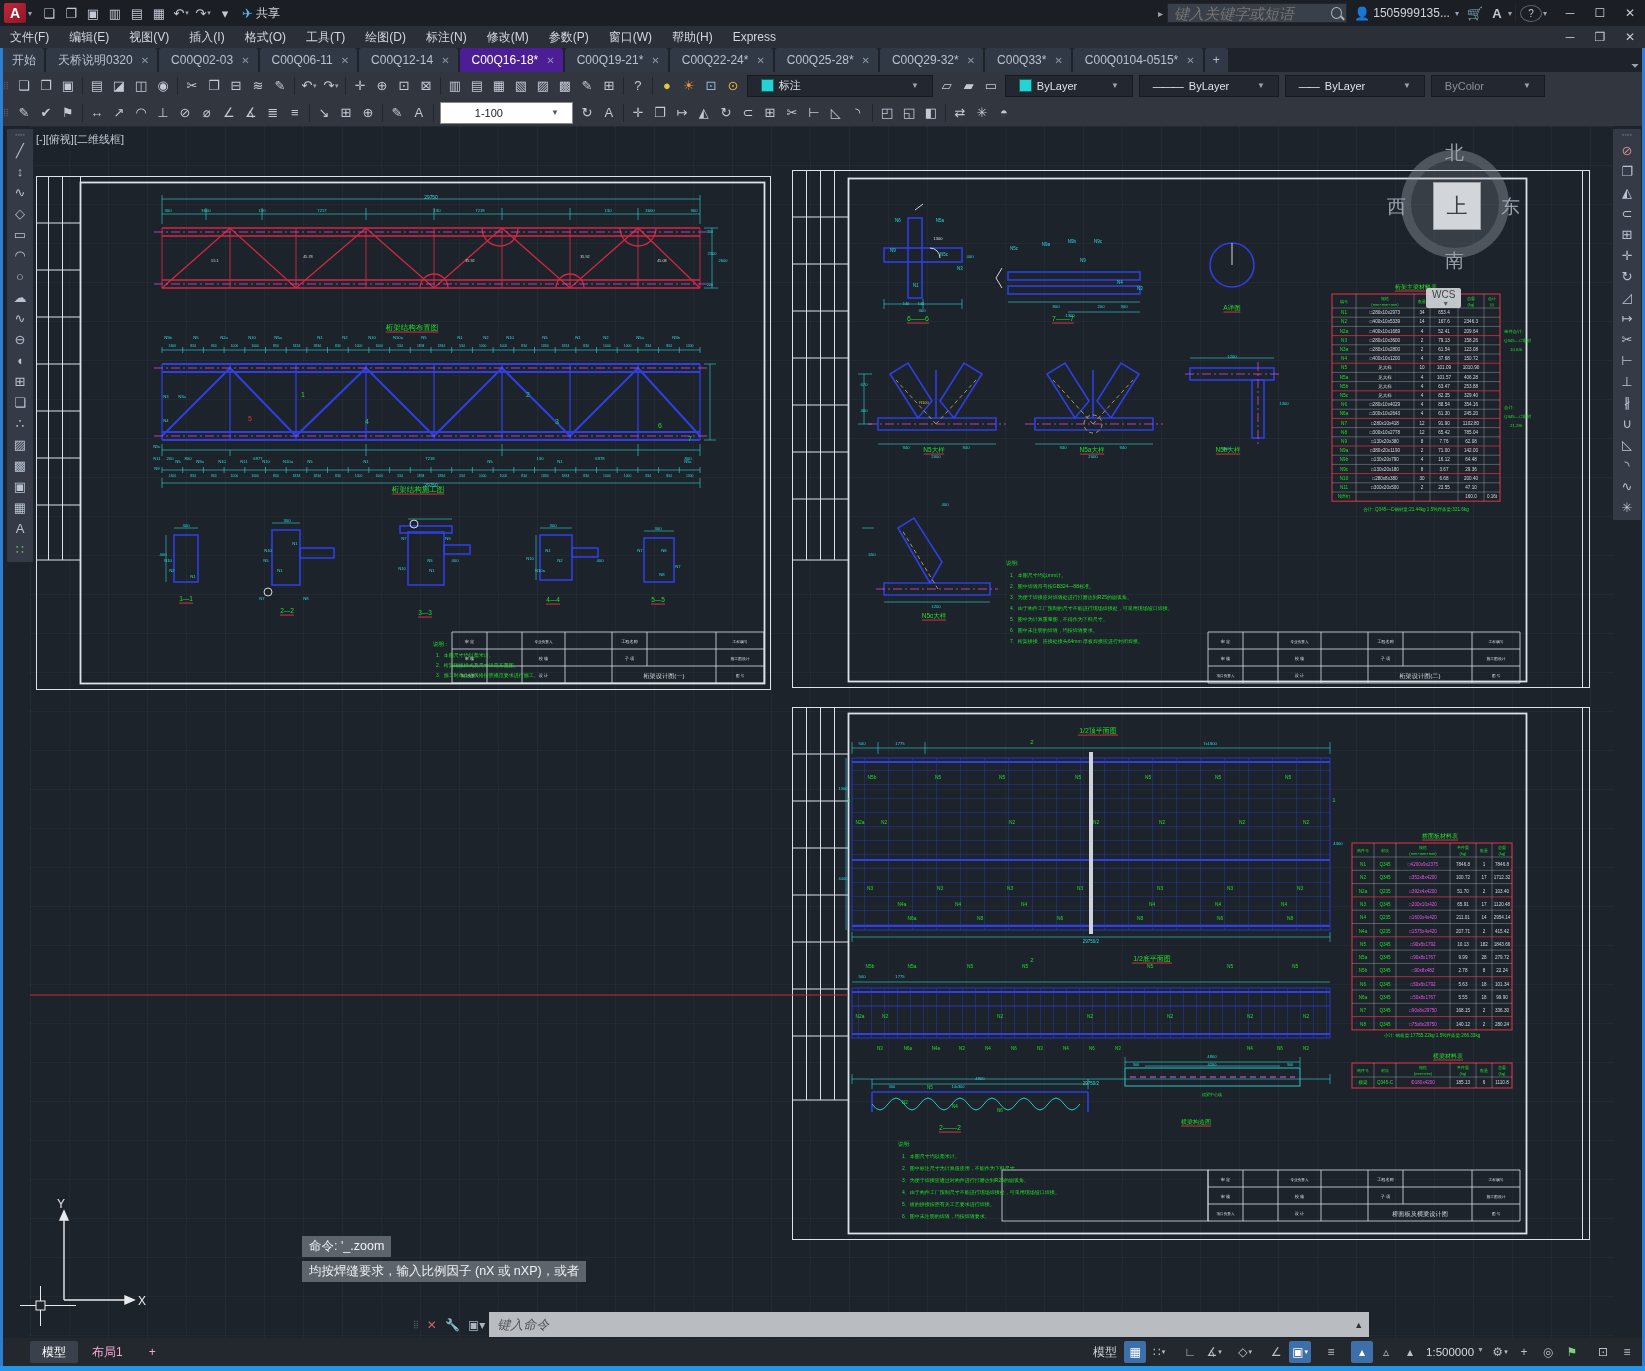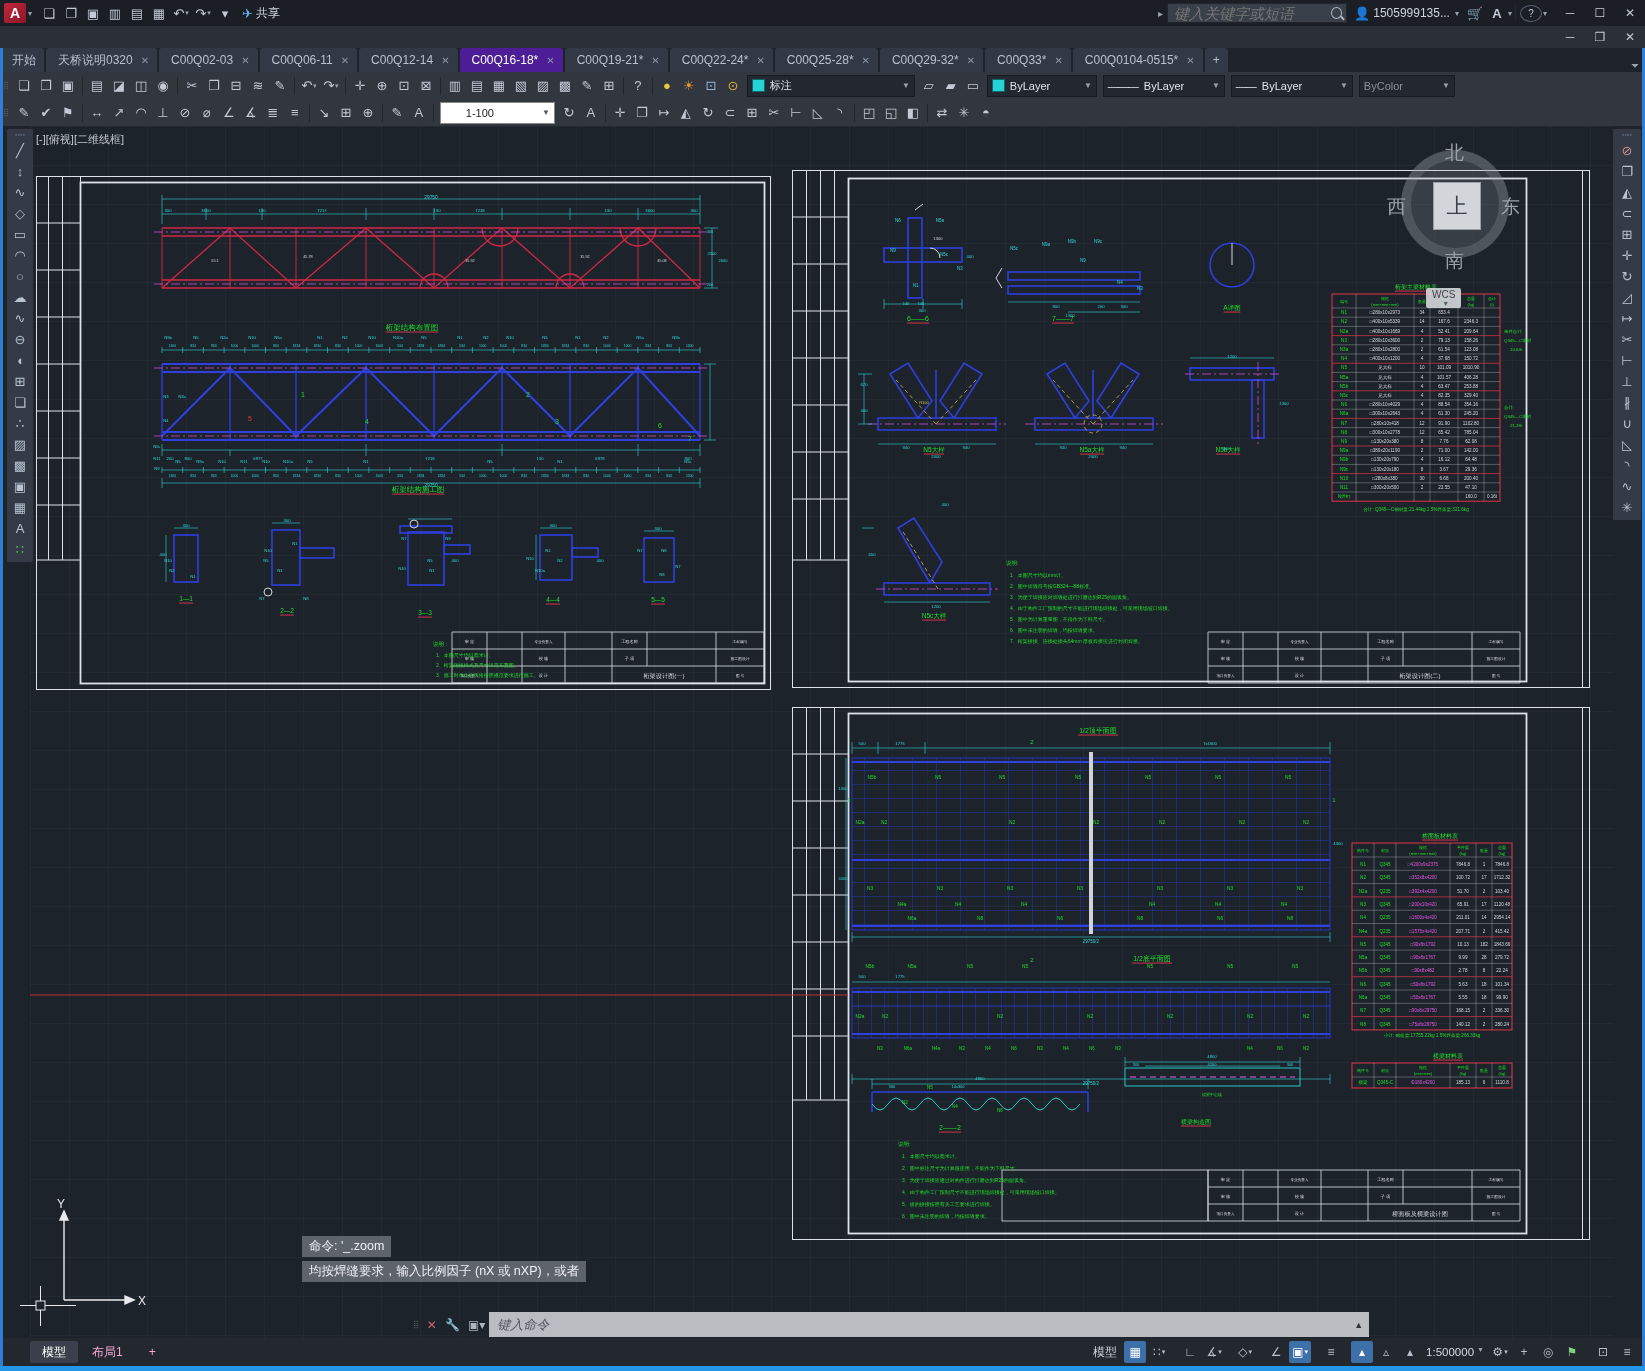--- a/index.html
+++ b/index.html
@@ -16,21 +16,21 @@
   .tbi{min-width:20px;height:21px;margin:0 1px;display:flex;align-items:center;justify-content:center;color:#c3cad6;font-size:13px;cursor:default;border-radius:2px;}
   .tbi i{font-style:normal;font-size:7px;margin-left:1px;color:#9aa3b0;}
   .vbi{width:24px;height:21px;display:flex;align-items:center;justify-content:center;color:#b9c3d2;font-size:13px;}
   .sep{width:1px;height:18px;background:#22262d;margin:0 3px;}
   .grip{color:#596070;font-size:8px;letter-spacing:1px;margin:0 3px;}
   .menu-item{padding:0 10px;height:22px;display:flex;align-items:center;}
   .winbtn{width:30px;height:100%;display:flex;align-items:center;justify-content:center;color:#c6ccd4;font-size:12px;}
   .tab{height:24px;display:flex;align-items:center;background:#313947;color:#b9c1ce;font-size:12px;padding:0 8px 0 12px;margin-right:2px;border-radius:3px 3px 0 0;}
   .tab .x{margin-left:8px;font-size:10px;color:#8d96a4;}
   .tab.active{background:#4c1d95;color:#ffffff;font-weight:normal;}
-  .combo{height:20px;background:#232830;border:1px solid #171b20;color:#dfe3e9;font-size:11px;display:flex;align-items:center;padding:0 4px;margin:0 3px;}
+  .combo{height:20px;background:#232830;border:1px solid #171b20;color:#dfe3e9;font-size:11px;display:flex;align-items:center;padding:0 13px;margin:0 3px;}
   .combo .car{margin-left:auto;font-size:8px;color:#9aa3b0;padding-left:6px;}
   .swatch{width:11px;height:11px;background:#24d3d3;margin-right:5px;border:1px solid #0e6a6a;}
   .lineglyph{color:#e8eaee;margin-right:6px;letter-spacing:-1px;}
   #searchbox{display:flex;align-items:center;background:#3a4049;border:1px solid #22262c;height:18px;width:170px;margin:0 4px;padding:0 4px;}
   #searchbox input{background:transparent;border:none;outline:none;color:#aeb5bf;font-style:italic;font-size:15px;width:100%;font-family:inherit;}
   .mag{width:10px;height:10px;border:1.5px solid #aeb5bf;border-radius:50%;position:relative;margin-left:3px;}
   .mag:after{content:"";position:absolute;width:5px;height:1.5px;background:#aeb5bf;transform:rotate(45deg);left:8px;top:9px;}
   
   .vpal{background:#343b46;border:1px solid #20242a;border-radius:2px;z-index:40;display:flex;flex-direction:column;align-items:center;padding:2px 0;}
   .vpal .dots{color:#5a6170;font-size:7px;line-height:7px;margin-bottom:2px;}
@@ -891,20 +891,35 @@
       <div class="sep"></div>
       <span class="tbi" style="border:1px solid #5a6170;border-radius:50%;width:15px;height:15px;font-size:10px;">?</span>
       <span style="font-size:8px;color:#9aa3b0;margin-right:8px;">▾</span>
       <div class="winbtn">─</div>
       <div class="winbtn">☐</div>
       <div class="winbtn">✕</div>
     </div>
   </div>
 
   <div id="menubar" class="abs">
+    <div id="menus" style="display:flex;">
+        <div class="menu-item">文件(F)</div>
+        <div class="menu-item">编辑(E)</div>
+        <div class="menu-item">视图(V)</div>
+        <div class="menu-item">插入(I)</div>
+        <div class="menu-item">格式(O)</div>
+        <div class="menu-item">工具(T)</div>
+        <div class="menu-item">绘图(D)</div>
+        <div class="menu-item">标注(N)</div>
+        <div class="menu-item">修改(M)</div>
+        <div class="menu-item">参数(P)</div>
+        <div class="menu-item">窗口(W)</div>
+        <div class="menu-item">帮助(H)</div>
+        <div class="menu-item">Express</div>
+      </div>
     <div style="margin-left:auto;display:flex;">
       <div class="winbtn" style="height:22px;">─</div>
       <div class="winbtn" style="height:22px;">❐</div>
       <div class="winbtn" style="height:22px;">✕</div>
     </div>
   </div>
 
   <div id="tabbar" class="abs">
     <div id="tabs" style="display:flex;align-items:flex-end;">
         <div class="tab">

